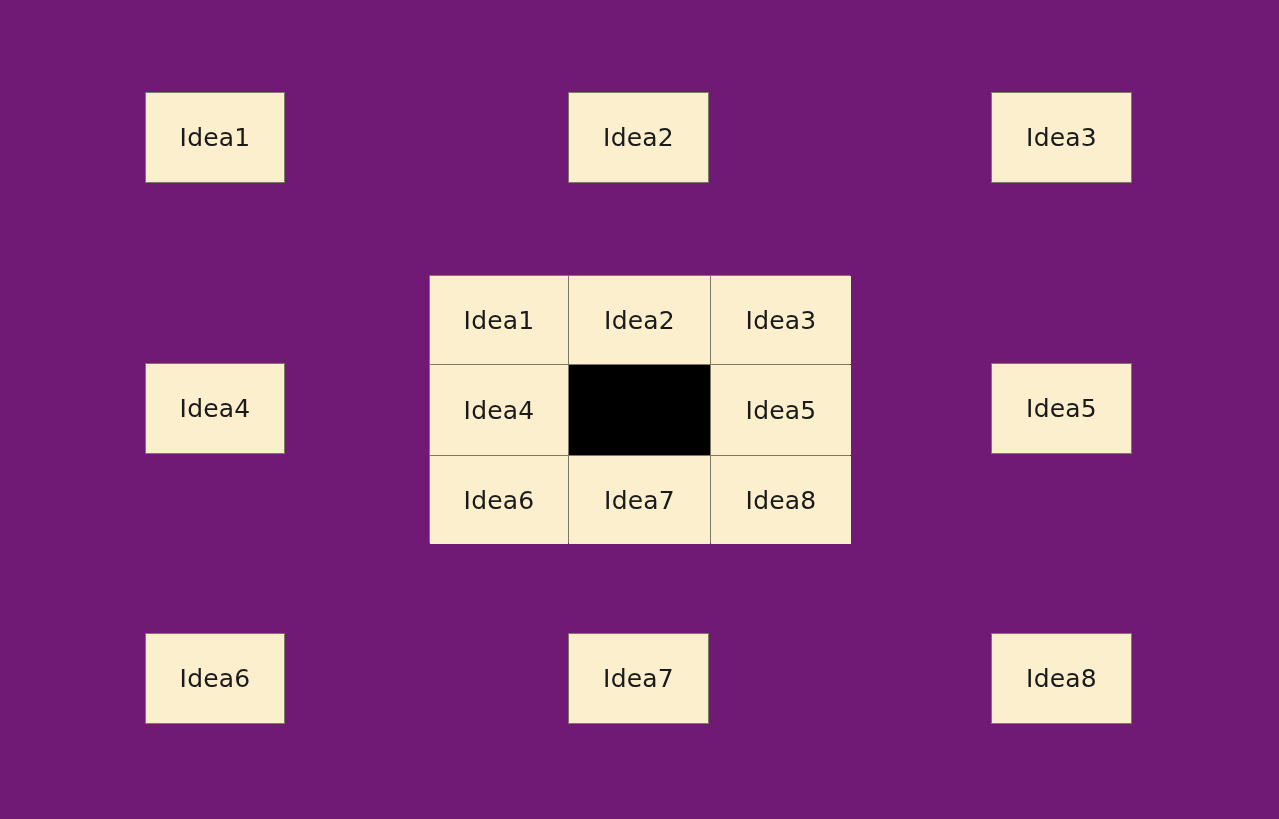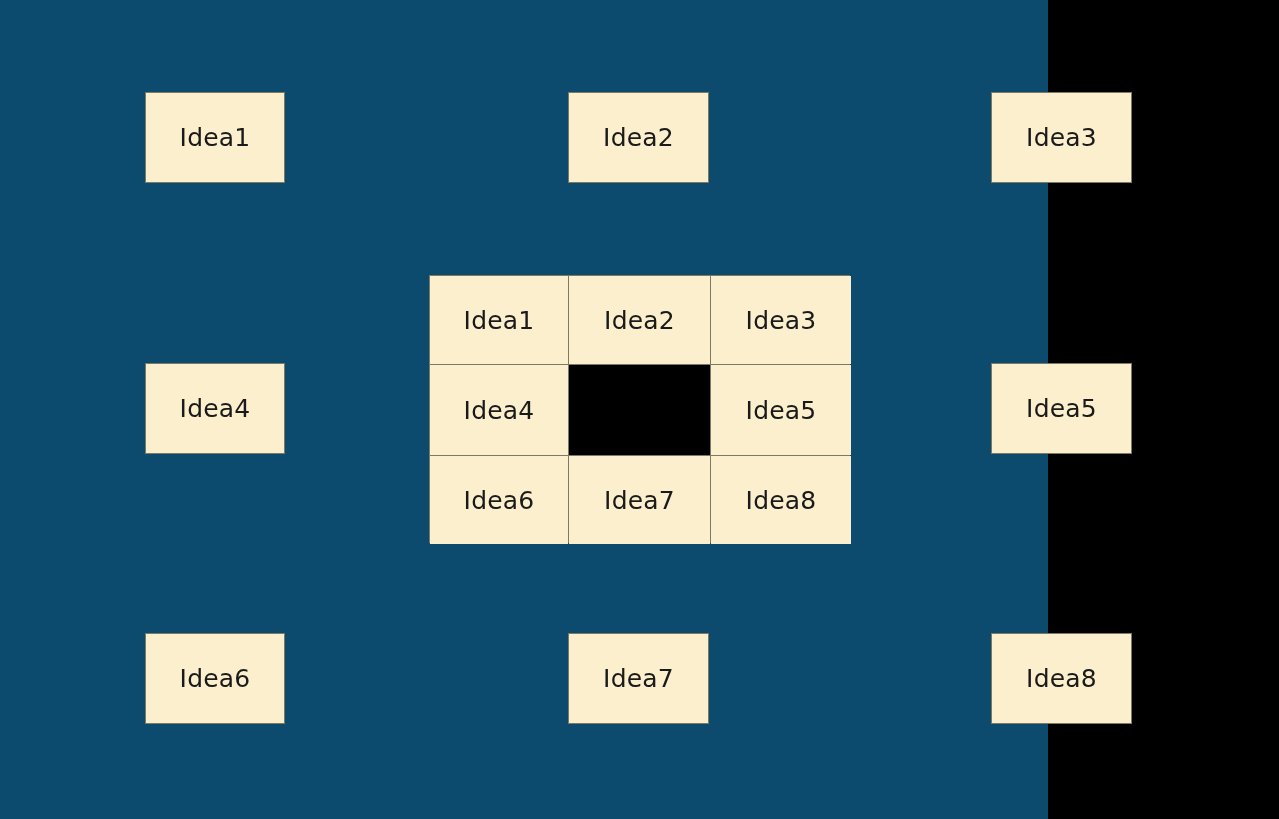--- a/index.html
+++ b/index.html
@@ -12,23 +12,23 @@
     height: 819px;
     position: relative;
     overflow: hidden;
     font-family: "DejaVu Sans", "Liberation Sans", sans-serif;
   }
 
   #canvas {
     position: absolute;
     left: 0;
     top: 0;
-    width: 1048px;
+    width: 1279px;
     height: 819px;
-    background: #0c4a6e;
+    background: #701a75;
   }
 
   
   .idea-card {
     position: absolute;
     background: #FCEFCD;
     border: 1px solid #7C7A62;
     box-sizing: border-box;
     display: flex;
     align-items: center;

